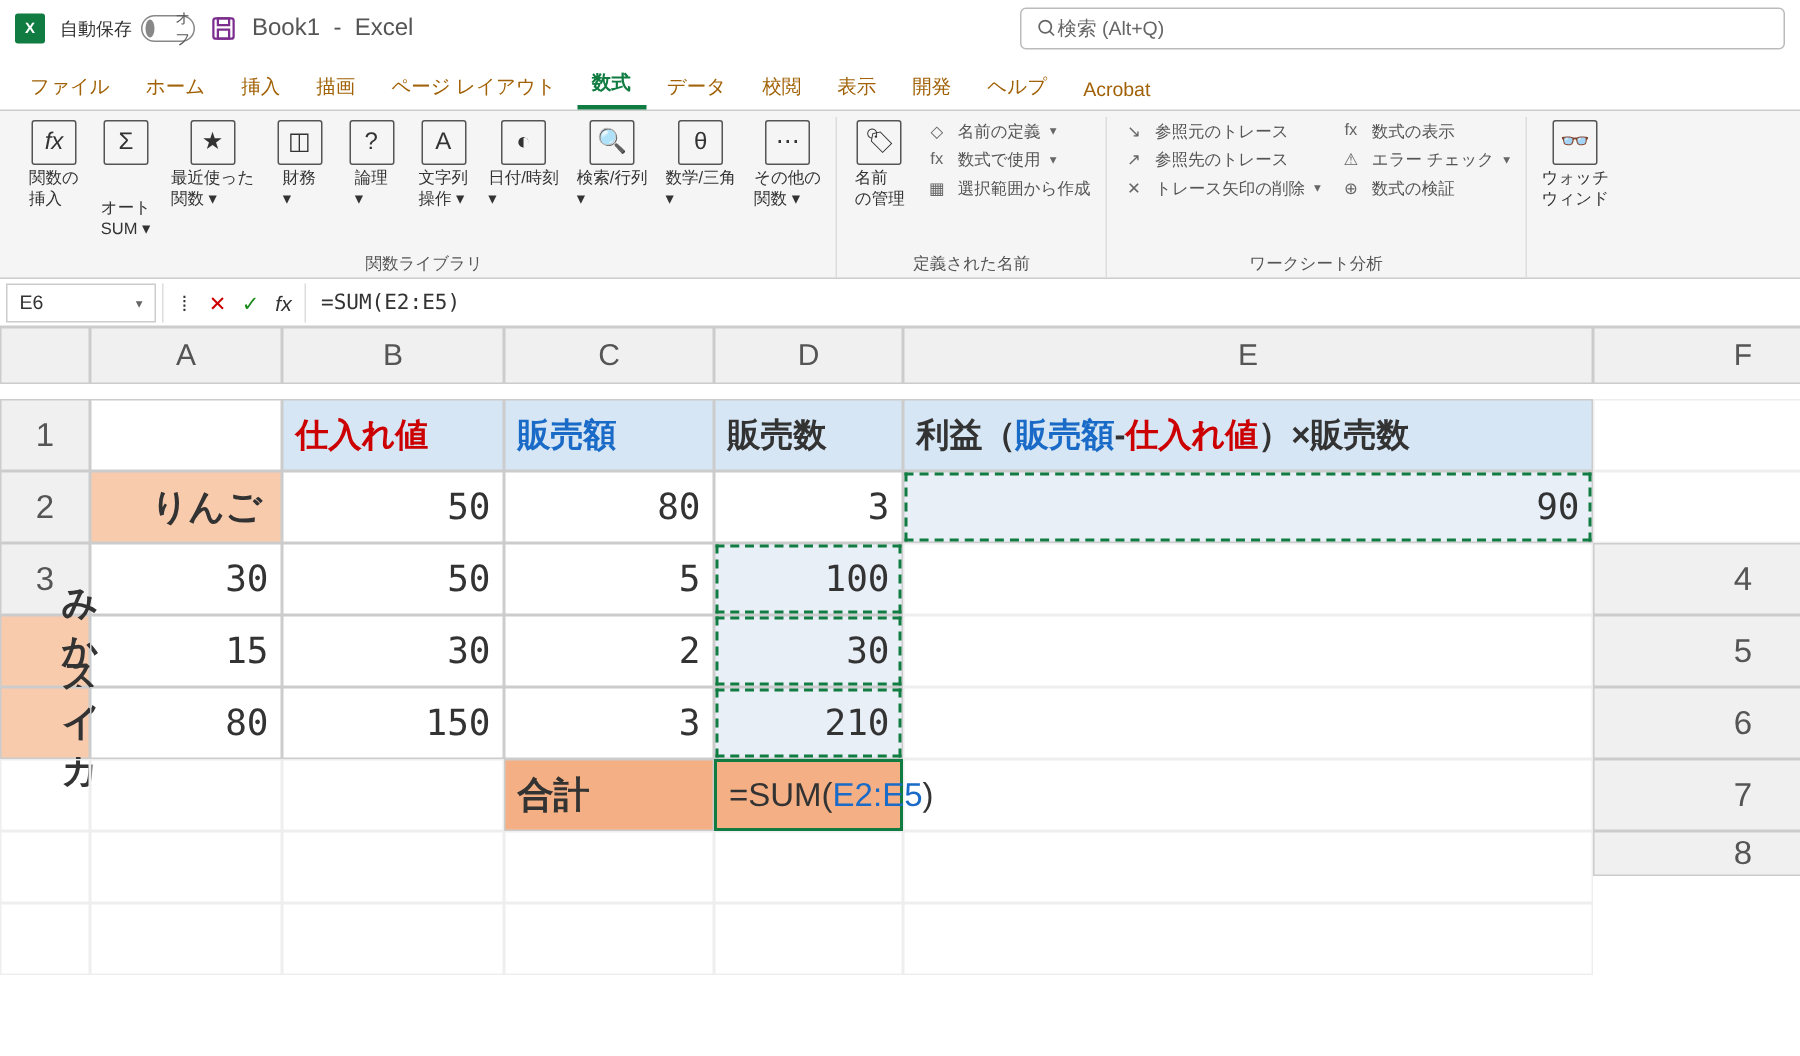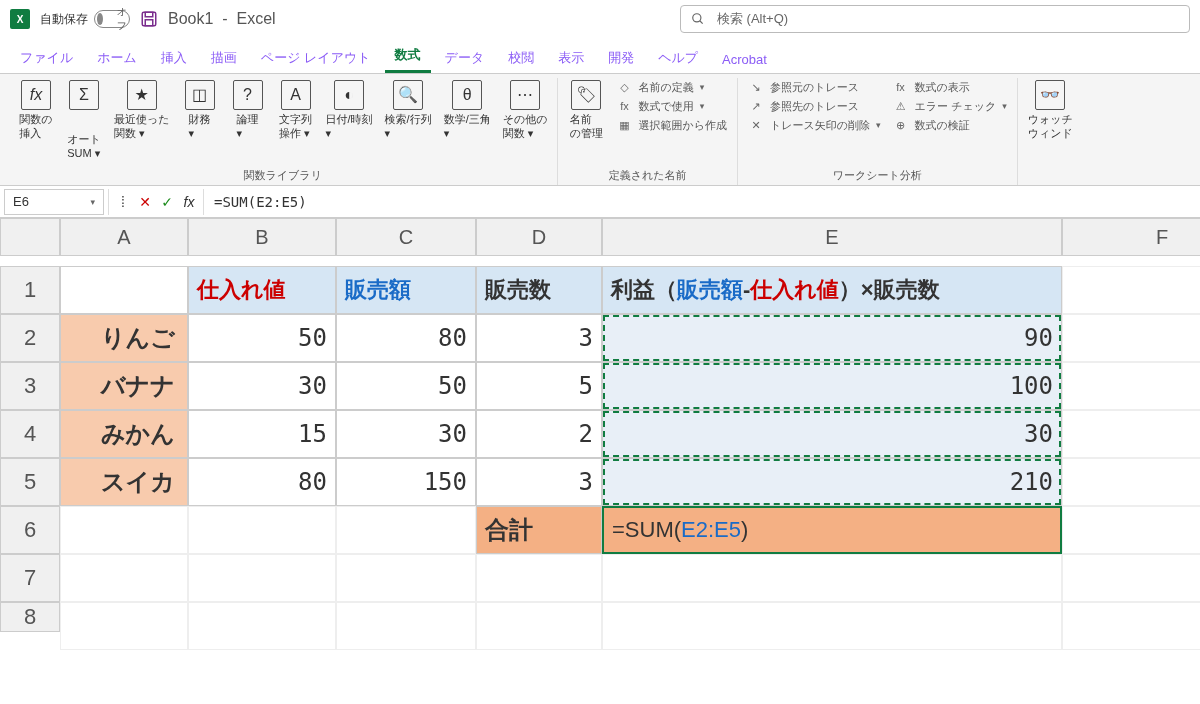--- a/index.html
+++ b/index.html
@@ -7,25 +7,25 @@
 
 
 .titlebar { display:flex; align-items:center; height:38px; padding:0 10px; gap:10px; }
 .app-icon { width:20px; height:20px; background:#107c41; display:inline-flex; align-items:center; justify-content:center; color:#fff; font-size:10px; font-weight:bold; border-radius:2px; }
 .autosave { display:flex; align-items:center; gap:6px; font-size:12px; }
 .toggle { width:36px; height:18px; border:1px solid #888; border-radius:10px; display:flex; align-items:center; padding:0 2px; background:#fff; }
 .toggle-knob { width:12px; height:12px; border-radius:50%; background:#888; }
 .toggle-label { font-size:10px; margin-left:14px; color:#555; }
 .save-icon { width:18px; height:18px; color:#7b2e8e; }
 .doc-title { font-size:16px; color:#555; }
-.search-box { margin-left:auto; width:510px; height:28px; border:1px solid #bbb; border-radius:4px; display:flex; align-items:center; padding:0 10px; gap:12px; background:#fff; color:#666; }
+.search-box { margin-left:auto; width:510px; height:28px; border:1px solid #bbb; border-radius:4px; display:flex; align-items:center; padding:0 10px; gap:0; background:#fff; color:#666; }
 
 
 .tabs { display:flex; align-items:flex-end; height:36px; padding:0 10px; gap:4px; border-bottom:1px solid #ccc; }
-.tab { padding:6px 10px; font-size:13px; color:#8b5cf6; cursor:pointer; }
+.tab { padding:6px 10px; font-size:13px; color:#a16207; cursor:pointer; }
 .tab.active { border-bottom:3px solid #107c41; color:#107c41; font-weight:bold; }
 
 
 .ribbon { display:flex; height:112px; background:#f5f5f5; border-bottom:1px solid #ccc; padding:4px 8px 0; }
 .rgroup { display:flex; flex-direction:column; justify-content:space-between; padding:0 6px; border-right:1px solid #ddd; }
 .rgroup-body { display:flex; gap:4px; align-items:flex-start; }
 .rgroup-label { text-align:center; font-size:11px; color:#555; padding:2px 0; }
 .big-btn { display:flex; flex-direction:column; align-items:center; gap:2px; padding:2px 4px; font-size:11px; cursor:pointer; min-width:44px; line-height:1.3; }
 .big-btn .icon { width:30px; height:30px; border:1px solid #555; display:flex; align-items:center; justify-content:center; font-size:16px; color:#333; border-radius:2px; }
 .small-btn-list { display:flex; flex-direction:column; gap:1px; }
@@ -271,21 +271,20 @@
 
   <div class="rowhdr">2</div>
   <div class="cell txt">りんご</div>
   <div class="cell num">50</div>
   <div class="cell num">80</div>
   <div class="cell num">3</div>
   <div class="cell num sel-range dotted-sel">90</div>
   <div class="cell" style="border:1px solid #eee;"></div>
 
   <div class="rowhdr">3</div>
-  <div class="cell txt">バナナ</div>
   <div class="cell num">30</div>
   <div class="cell num">50</div>
   <div class="cell num">5</div>
   <div class="cell num sel-range dotted-sel">100</div>
   <div class="cell" style="border:1px solid #eee;"></div>
 
   <div class="rowhdr">4</div>
   <div class="cell txt">みかん</div>
   <div class="cell num">15</div>
   <div class="cell num">30</div>

